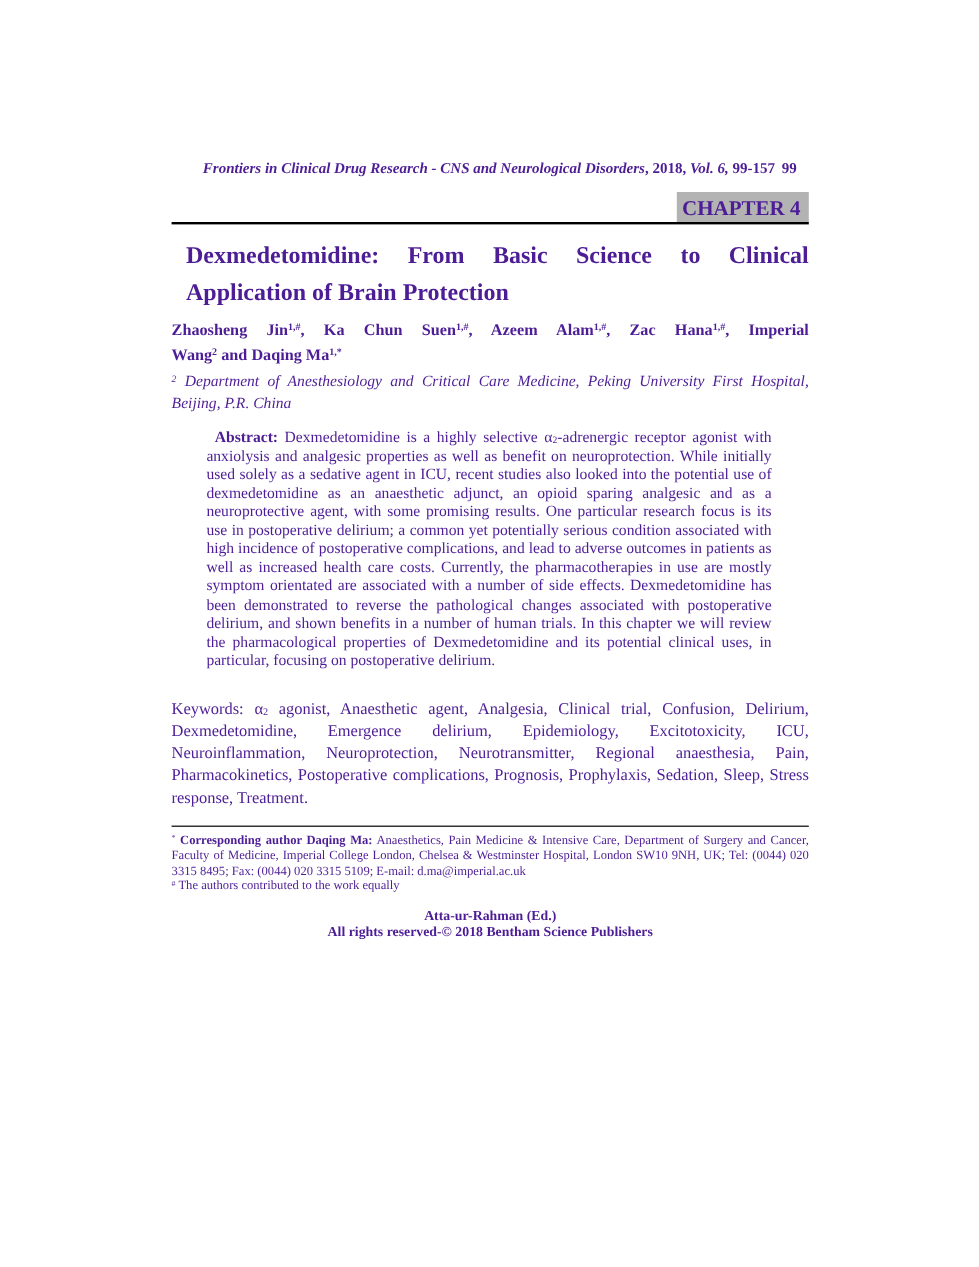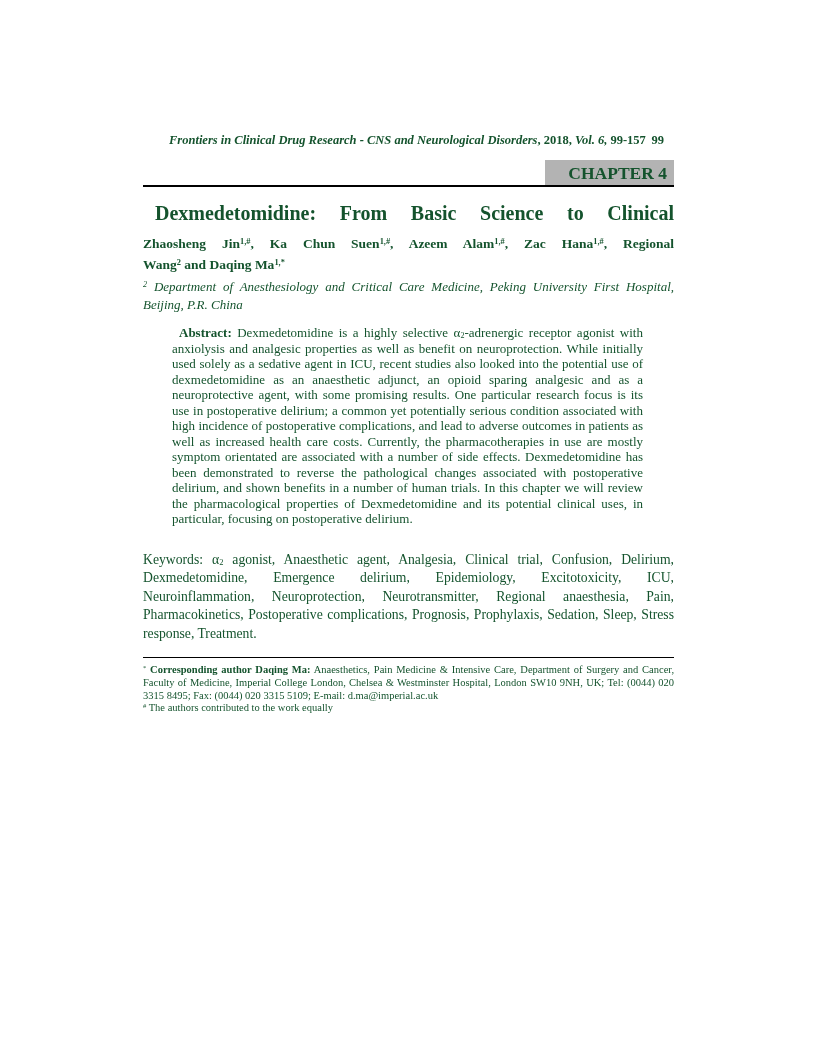--- a/index.html
+++ b/index.html
@@ -1,38 +1,38 @@
 <!DOCTYPE html>
 <html><head>
 <meta charset="utf-8">
 <style>
   * { box-sizing: border-box; }
   html,body { margin:0; padding:0; background:#e8e8e8; }
   .page {
     width:816px; height:1056px; margin:0 auto; background:#ffffff;
-    position:relative; color:#14532d;
+    position:relative; color:#4c1d95;
     font-family:"Liberation Serif","DejaVu Serif",serif;
     overflow:hidden;
   }
   .content { position:absolute; left:143px; top:133px; width:531px; }
 
   sup, sub { font-size:0.62em; line-height:0; position:relative; vertical-align:baseline; }
   sup { top:-0.45em; }
   sub { top:0.18em; }
 
   .running-header {
     display:flex; justify-content:space-between; align-items:baseline;
     font-size:12.5px; font-weight:bold; padding:0 10px 0 26px; white-space:nowrap;
   }
   .rh-it { font-style:italic; }
 
   .chapter-row { border-bottom:2px solid #000; text-align:right; margin-top:12px; line-height:0; }
   .chapter-badge {
     display:inline-block; background:#b3b3b3; font-weight:bold;
-    font-size:17.5px; line-height:22px; padding:2px 7px 1px 23px;
+    font-size:17.5px; line-height:22px; padding:2px 7px 1px 4px;
   }
 
   .paper-title { margin-top:11px; font-weight:bold; font-size:20px; line-height:31px;margin-left:12px; }
   .title-l1 { text-align:justify; text-align-last:justify; }
 
   .authors { margin-top:4px; font-size:13.5px; line-height:21px; font-weight:bold; }
   .authors .l1 { text-align:justify; text-align-last:justify; }
   .authors .conj { font-weight:bold; }
 
   .affils { margin-top:3px; font-size:13px; font-style:italic; }
@@ -63,35 +63,40 @@
       <span><span class="rh-it">Frontiers in Clinical Drug Research - CNS and Neurological Disorders</span><span>, 2018, </span><span class="rh-it">Vol. 6,</span><span> 99-157</span></span>
       <span>99</span>
     </div>
 
     <div class="chapter-row">
       <span class="chapter-badge" style="background: rgb(179, 179, 179);">CHAPTER 4</span>
     </div>
 
     <div class="paper-title">
       <div class="title-l1">Dexmedetomidine: From Basic Science to Clinical</div>
+      <div class="title-l2">Application of Brain Protection</div>
     </div>
 
     <div class="authors">
-      <div class="l1"><span>Zhaosheng Jin</span><sup>1,#</sup><span>, Ka Chun Suen</span><sup>1,#</sup><span>, Azeem Alam</span><sup>1,#</sup><span>, Zac Hana</span><sup>1,#</sup><span>, Regional</span></div>
+      <div class="l1"><span>Zhaosheng Jin</span><sup>1,#</sup><span>, Ka Chun Suen</span><sup>1,#</sup><span>, Azeem Alam</span><sup>1,#</sup><span>, Zac Hana</span><sup>1,#</sup><span>, Imperial</span></div>
       <div class="l2"><span>Wang</span><sup>2</sup><span class="conj"> and </span><span>Daqing Ma</span><sup>1,*</sup></div>
     </div>
 
     <div class="affils">
       <p class="affil"><sup>2</sup><span> Department of Anesthesiology and Critical Care Medicine, Peking University First Hospital, Beijing, P.R. China</span></p>
     </div>
 
     <p class="abstract"><span class="lbl">Abstract:</span><span> Dexmedetomidine is a highly selective α</span><sub>2</sub><span>-adrenergic receptor agonist with anxiolysis and analgesic properties as well as benefit on neuroprotection. While initially used solely as a sedative agent in ICU, recent studies also looked into the potential use of dexmedetomidine as an anaesthetic adjunct, an opioid sparing analgesic and as a neuroprotective agent, with some promising results. One particular research focus is its use in postoperative delirium; a common yet potentially serious condition associated with high incidence of postoperative complications, and lead to adverse outcomes in patients as well as increased health care costs. Currently, the pharmacotherapies in use are mostly symptom orientated are associated with a number of side effects. Dexmedetomidine has been demonstrated to reverse the pathological changes associated with postoperative delirium, and shown benefits in a number of human trials. In this chapter we will review the pharmacological properties of Dexmedetomidine and its potential clinical uses, in particular, focusing on postoperative delirium.</span></p>
 
     <p class="keywords"><span class="lbl">Keywords:</span><span> α</span><sub>2</sub><span> agonist, Anaesthetic agent, Analgesia, Clinical trial, Confusion, Delirium, Dexmedetomidine, Emergence delirium, Epidemiology, Excitotoxicity, ICU, Neuroinflammation, Neuroprotection, Neurotransmitter, Regional anaesthesia, Pain, Pharmacokinetics, Postoperative complications, Prognosis, Prophylaxis, Sedation, Sleep, Stress response, Treatment.</span></p>
 
     <div class="fnsec">
       <p class="fn"><sup>*</sup><span class="lbl"> Corresponding author Daqing Ma:</span><span> Anaesthetics, Pain Medicine &amp; Intensive Care, Department of Surgery and Cancer, Faculty of Medicine, Imperial College London, Chelsea &amp; Westminster Hospital, London SW10 9NH, UK; Tel: (0044) 020 3315 8495; Fax: (0044) 020 3315 5109; E-mail: d.ma@imperial.ac.uk</span></p>
       <p class="fn"><sup>#</sup><span> The authors contributed to the work equally</span></p>
     </div>
 
+    <div class="imprint">
+      <div>Atta-ur-Rahman (Ed.)</div>
+      <div>All rights reserved-© 2018 Bentham Science Publishers</div>
+    </div>
 
   </div>
 </div>
 
 </body></html>

